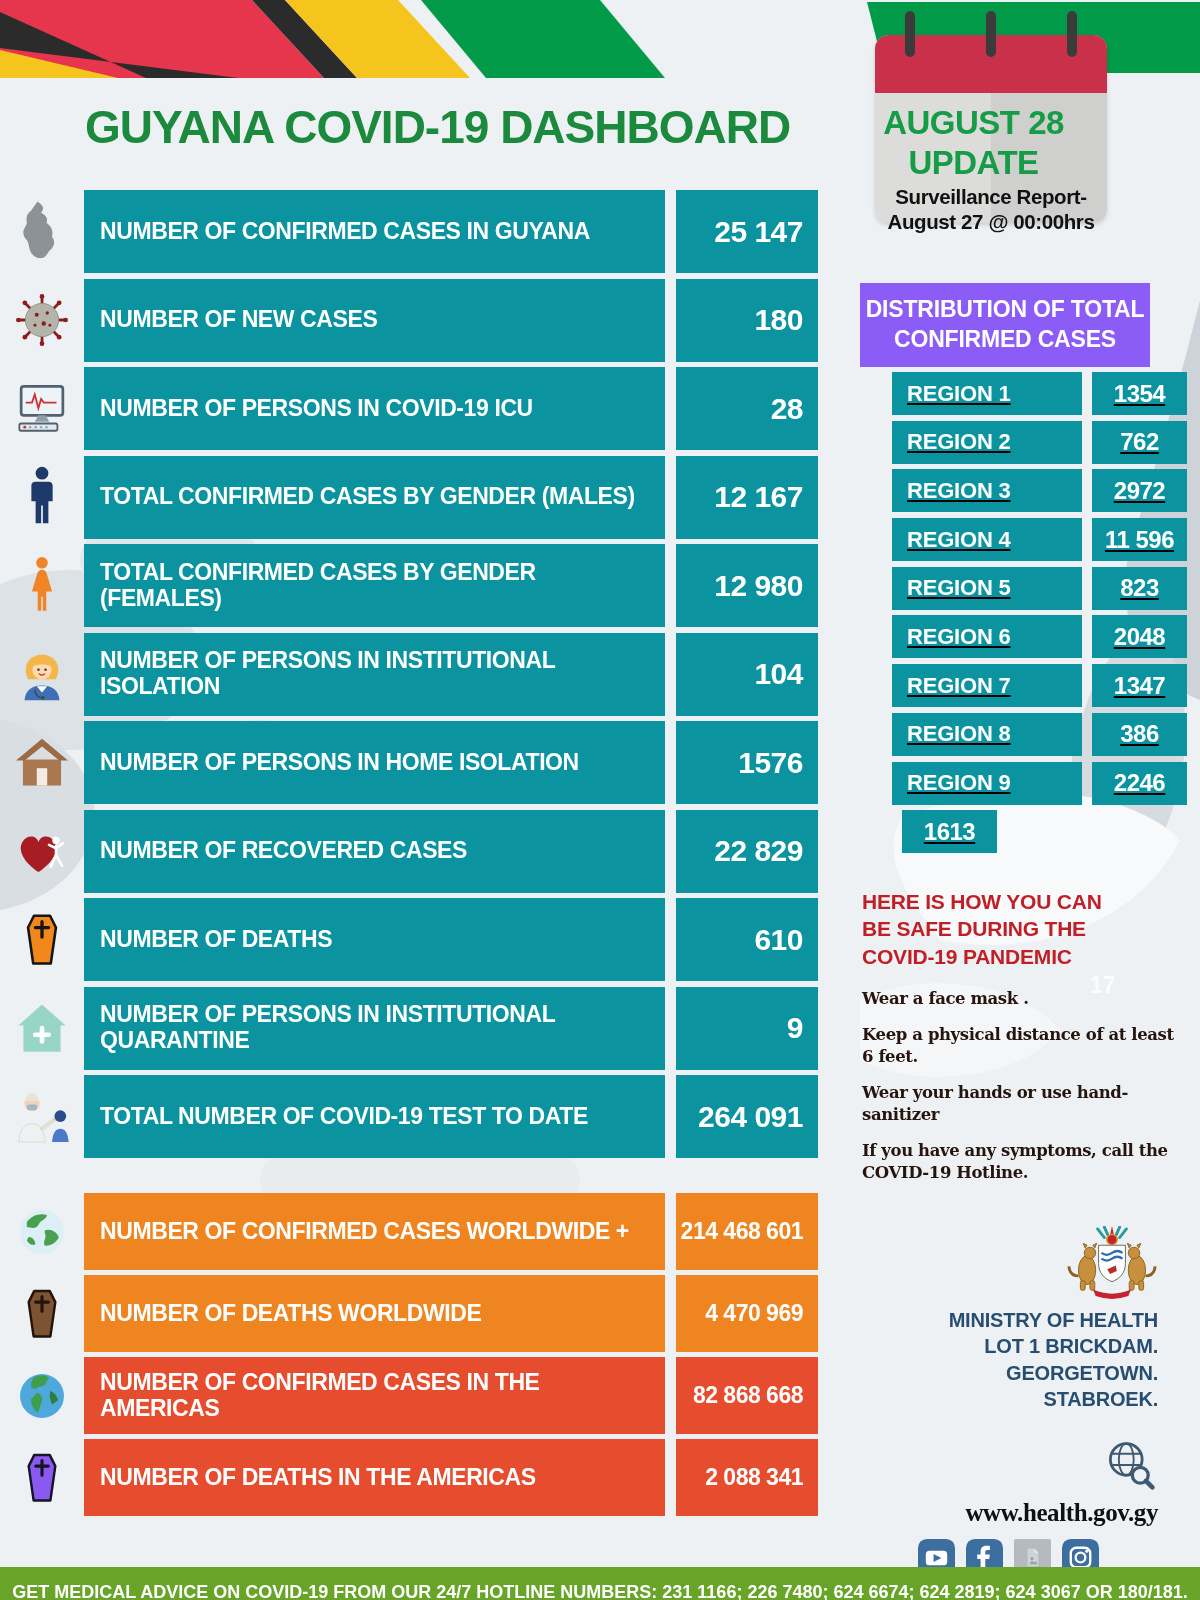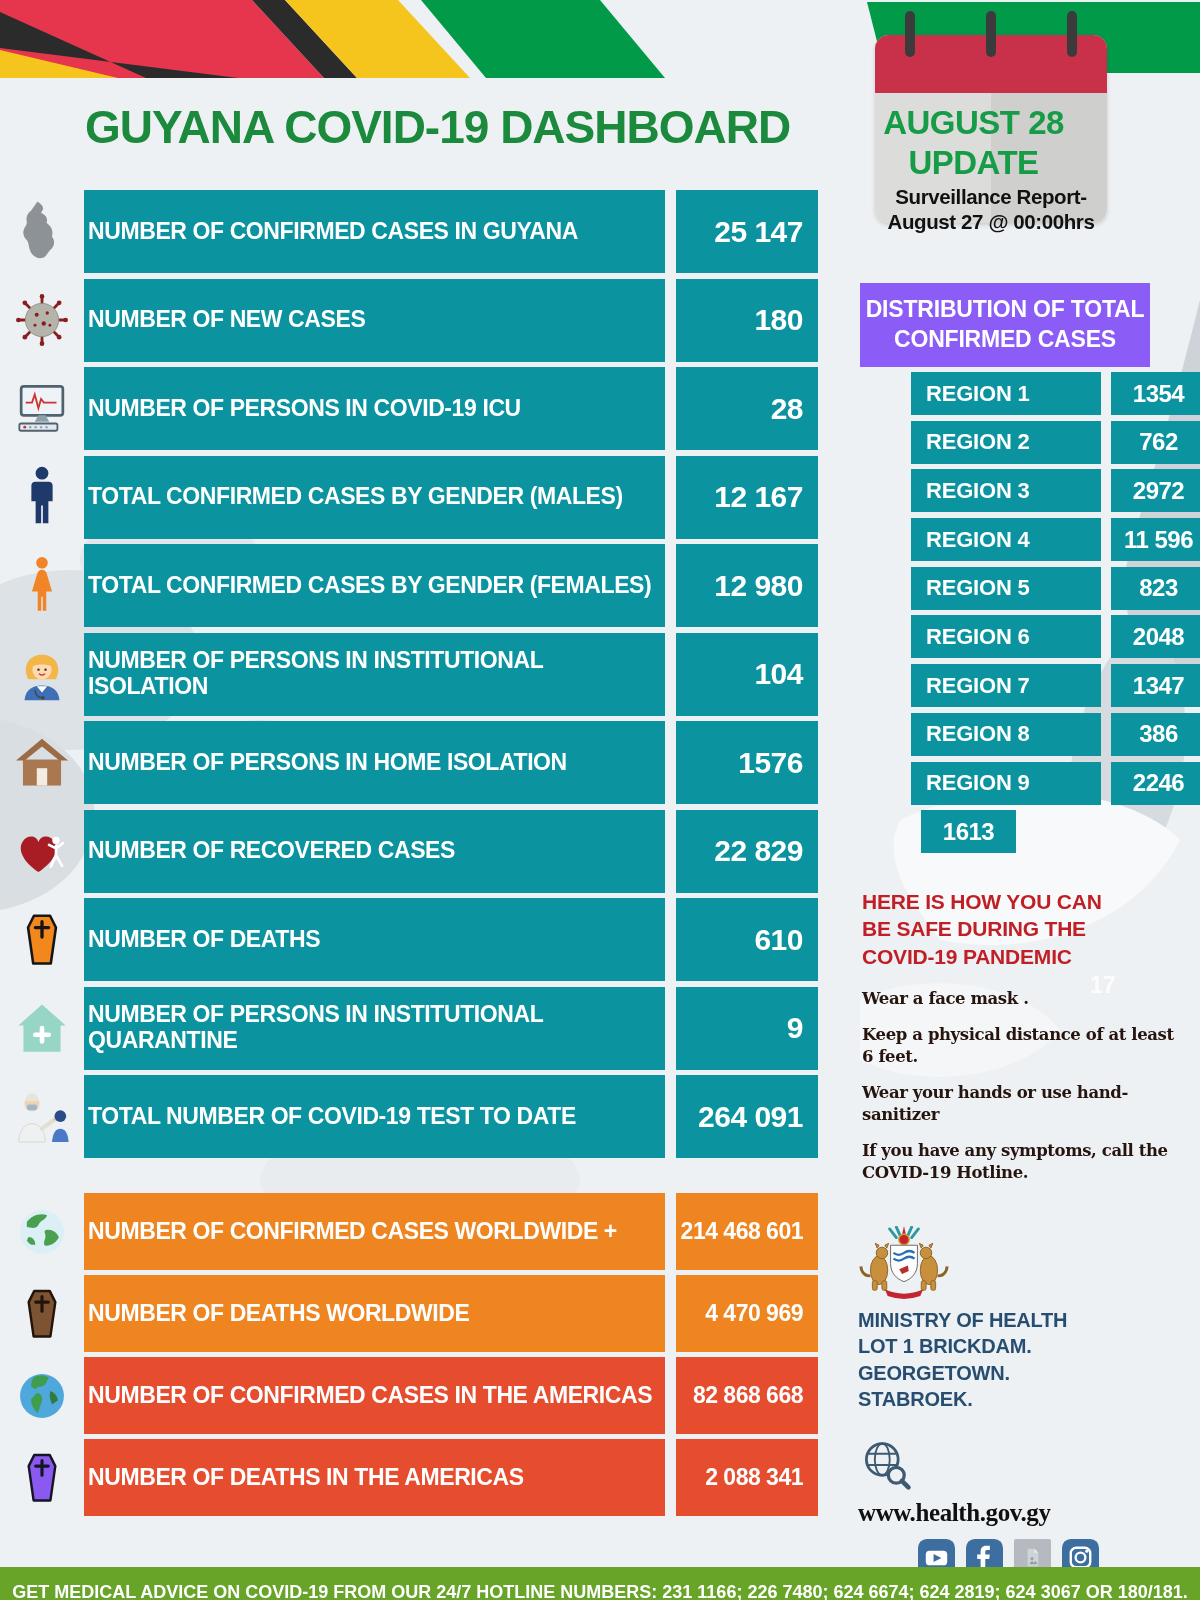--- a/index.html
+++ b/index.html
@@ -41,41 +41,41 @@
   }
 
   
   .stats{left:0;top:190px;width:830px;}
   .stats-world{left:0;top:1193px;width:830px;}
   .stat-row{display:flex;height:83px;margin-bottom:5.5px;}
   .stats-world .stat-row{height:77px;margin-bottom:5px;}
   .icon-cell{width:84px;display:flex;align-items:center;justify-content:center;flex:none;}
   .label-box{
     width:581px;flex:none;display:flex;align-items:center;
-    padding:0 8px 0 4px;box-sizing:border-box;
+    padding:0 8px 0 16px;box-sizing:border-box;
     color:#fff;font-weight:bold;font-size:23px;line-height:1.12;letter-spacing:-0.4px;
   }
   .value-box{
     width:142px;flex:none;margin-left:11px;
     display:flex;align-items:center;justify-content:flex-end;
     padding-right:15px;box-sizing:border-box;
     color:#fff;font-weight:bold;font-size:30px;letter-spacing:-0.5px;
   }
   .stats-world .value-box{font-size:23px;}
   .row-teal .label-box,.row-teal .value-box{background:#0b93a0;}
   .row-orange .label-box,.row-orange .value-box{background:#ef8520;text-align:right;}
   .row-red .label-box,.row-red .value-box{background:#e64c2e;}
 
   
   .region-head{
     left:860px;top:283px;width:290px;height:84px;background:#8b5cf6;
     display:flex;align-items:center;justify-content:center;text-align:center;
     color:#fff;font-weight:bold;font-size:23px;line-height:1.3;letter-spacing:-0.2px;
   }
-  .regions{left:911px;top:372px;width:251px;}
+  .regions{left:892px;top:372px;width:251px;text-decoration:underline;}
   .region-row{display:flex;height:43px;margin-bottom:5.7px;}
   .region-label{
     width:190px;flex:none;background:#0b93a0;display:flex;align-items:center;
     padding-left:15px;box-sizing:border-box;
     color:#fff;font-weight:bold;font-size:22px;letter-spacing:-0.2px;
   }
   .region-value{
     width:95px;flex:none;margin-left:10px;background:#0b93a0;
     display:flex;align-items:center;justify-content:center;
     color:#fff;font-weight:bold;font-size:24px;letter-spacing:-0.5px;
@@ -90,21 +90,21 @@
   .tips p{
     margin:0 0 15px 0;color:#26150e;font-weight:bold;
     font-size:16.5px;line-height:1.3;letter-spacing:-0.4px;
   }
   .watermark{
     left:1090px;top:972px;color:#ffffff;opacity:.85;
     font-size:23px;font-weight:bold;
   }
 
   
-  .ministry{left:858px;top:1226px;width:300px;text-align:left;}
+  .ministry{left:858px;top:1226px;width:300px;text-align:right;}
   .ministry-lines{margin-top:4px;color:#274e70;font-weight:bold;font-size:20px;line-height:1.32;letter-spacing:-0.2px;}
   .web-icon{margin-top:24px;}
   .website{margin-top:2px;color:#101010;font-weight:bold;font-size:25px;letter-spacing:-0.4px;font-family:Liberation Serif, serif;}
   .socials{margin-top:12px;display:flex;justify-content:center;gap:11px;}
   .socials svg{display:block;}
 
   
   .footer{
     left:0;top:1550px;width:1200px;height:50px;background:#67a427;
     display:flex;align-items:center;justify-content:center;

